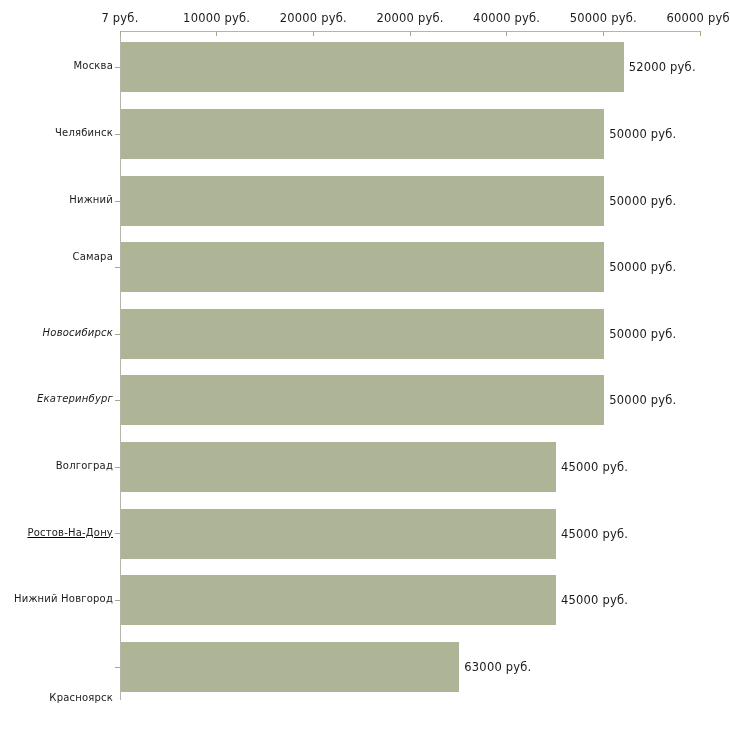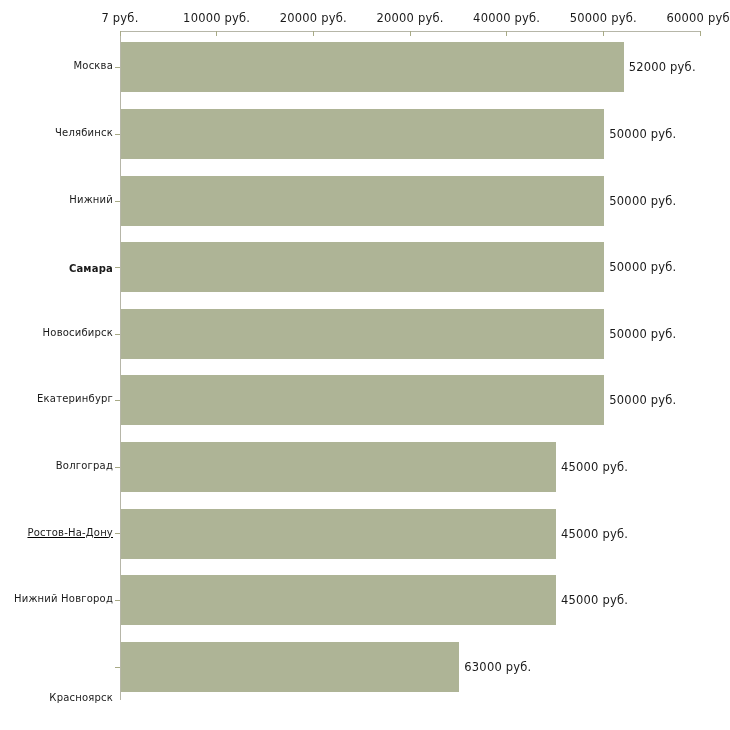--- a/index.html
+++ b/index.html
@@ -135,27 +135,27 @@
   <div id="cat-labels">
       <div class="cat-label-wrap" style="top: 67.3px;">
         <div class="cat-label" style="position: relative; transform: none; top: -7px;">Москва</div>
       </div>
       <div class="cat-label-wrap" style="top: 133.9px;">
         <div class="cat-label" style="position: relative; transform: none; top: -7px;">Челябинск</div>
       </div>
       <div class="cat-label-wrap" style="top: 200.5px;">
         <div class="cat-label" style="position: relative; transform: none; top: -7px;">Нижний</div>
       </div>
-      <div class="cat-label-wrap" style="top: 270px; font-weight: bold;">
+      <div class="cat-label-wrap" style="top: 258px;">
         <div class="cat-label" style="position: relative; transform: none; top: -7px;">Самара</div>
       </div>
-      <div class="cat-label-wrap" style="top: 333.7px;">
+      <div class="cat-label-wrap" style="top: 333.7px; font-style: italic;">
         <div class="cat-label" style="position: relative; transform: none; top: -7px;">Новосибирск</div>
       </div>
-      <div class="cat-label-wrap" style="top: 400.3px;">
+      <div class="cat-label-wrap" style="top: 400.3px; font-style: italic;">
         <div class="cat-label" style="position: relative; transform: none; top: -7px;">Екатеринбург</div>
       </div>
       <div class="cat-label-wrap" style="top: 466.9px;">
         <div class="cat-label" style="position: relative; transform: none; top: -7px;">Волгоград</div>
       </div>
       <div class="cat-label-wrap" style="top: 533.5px; text-decoration: underline;">
         <div class="cat-label" style="position: relative; transform: none; top: -7px;">Ростов-На-Дону</div>
       </div>
       <div class="cat-label-wrap" style="top: 600.1px;">
         <div class="cat-label" style="position: relative; transform: none; top: -7px;">Нижний Новгород</div>

